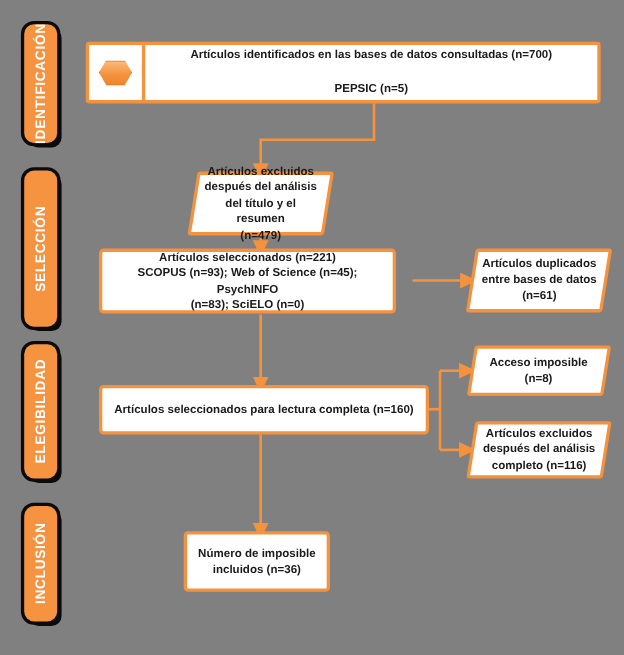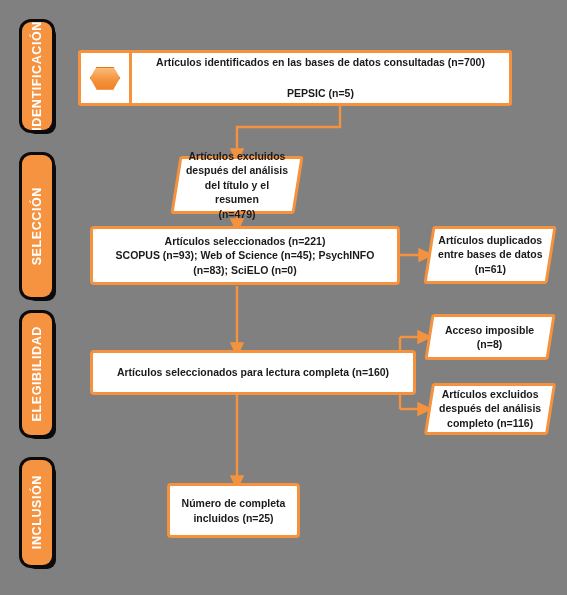--- a/index.html
+++ b/index.html
@@ -125,21 +125,21 @@
 
       <path d="M376,372 L400,372"></path>
       <path d="M400,337 L400,409"></path>
       <path d="M400,337 L425,337" marker-end="url(#arw)"></path>
       <path d="M400,409 L425,409" marker-end="url(#arw)"></path>
 
       <path d="M237,395 L237,483" marker-end="url(#arw)"></path>
     </g>
   </svg>
 
-  <div class="idbox" style="left:78px;top:50px;width:434px;height:56px;">
+  <div class="idbox" style="left:78px;top:38px;width:468px;height:56px;">
     <div class="idicon">
       <div class="hex"></div>
     </div>
     <div class="idtext">
       <div>
         <span>Artículos identificados en las bases de datos consultadas (n=700)</span><br>
         <br>
         <span>PEPSIC (n=5)</span>
       </div>
     </div>
@@ -147,37 +147,37 @@
 
   <div class="node para" style="left:175px;top:156px;width:124px;height:58px;">
     <div class="txt">
       <span>Artículos excluidos</span><br>
       <span>después del análisis</span><br>
       <span>del título y el resumen</span><br>
       <span>(n=479)</span>
     </div>
   </div>
 
-  <div class="node rect" style="left:90px;top:226px;width:310px;height:59px;">
+  <div class="node rect" style="left:90px;top:226px;width:270px;height:59px;">
     <div>
       <span>Artículos seleccionados (n=221)</span><br>
       <span>SCOPUS (n=93); Web of Science (n=45); PsychINFO</span><br>
       <span>(n=83); SciELO (n=0)</span>
     </div>
   </div>
 
   <div class="node para" style="left:428px;top:226px;width:124px;height:58px;">
     <div class="txt">
       <span>Artículos duplicados</span><br>
       <span>entre bases de datos</span><br>
       <span>(n=61)</span>
     </div>
   </div>
 
-  <div class="node rect" style="left:90px;top:350px;width:326px;height:45px;">
+  <div class="node rect" style="left:90px;top:350px;width:300px;height:45px;">
     <div>
       <span>Artículos seleccionados para lectura completa (n=160)</span>
     </div>
   </div>
 
   <div class="node para" style="left:428px;top:314px;width:124px;height:46px;">
     <div class="txt">
       <span>Acceso imposible</span><br>
       <span>(n=8)</span>
     </div>
@@ -186,18 +186,18 @@
   <div class="node para" style="left:428px;top:383px;width:124px;height:52px;">
     <div class="txt">
       <span>Artículos excluidos</span><br>
       <span>después del análisis</span><br>
       <span>completo (n=116)</span>
     </div>
   </div>
 
   <div class="node rect" style="left:167px;top:483px;width:133px;height:55px;">
     <div>
-      <span>Número de completa</span><br>
-      <span>incluidos (n=25)</span>
+      <span>Número de imposible</span><br>
+      <span>incluidos (n=36)</span>
     </div>
   </div>
 
 </div>
 
 </body></html>

